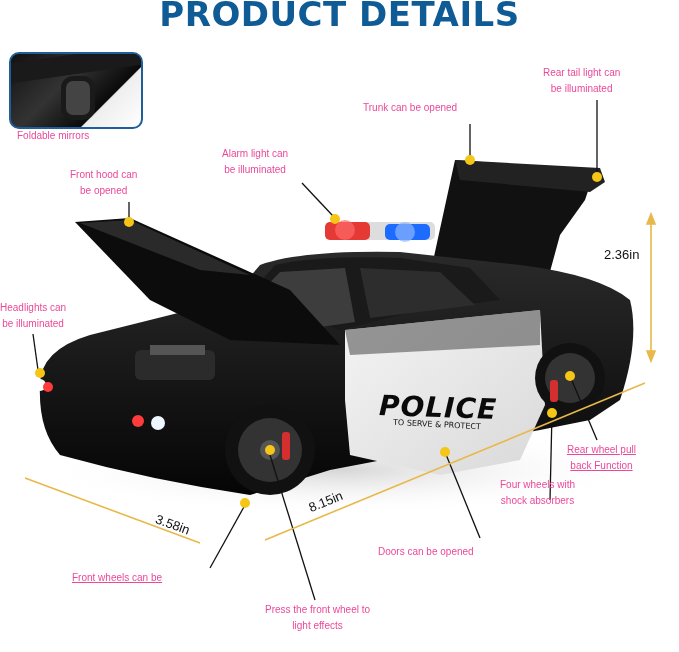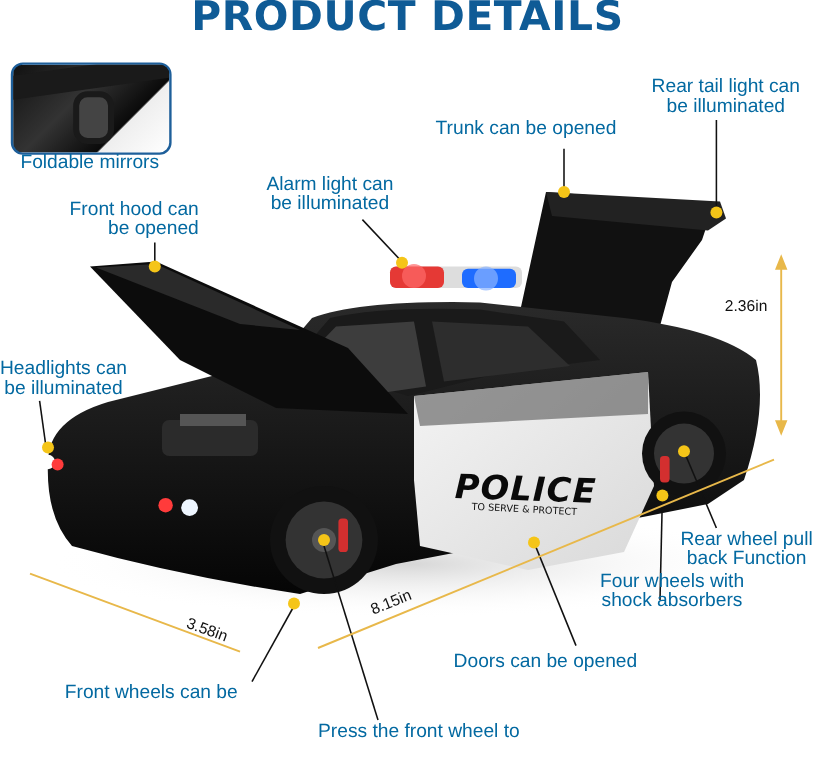--- a/index.html
+++ b/index.html
@@ -1,18 +1,18 @@
 <!DOCTYPE html>
 <html><head>
 <meta charset="utf-8">
 <style>
   html,body{margin:0;padding:0;background:#ffffff;}
   body{width:679px;height:652px;position:relative;overflow:hidden;font-family:"Liberation Sans",sans-serif;color:#111;}
   .title{position:absolute;left:0;top:-6px;width:679px;text-align:center;font-family:"DejaVu Sans",sans-serif;font-weight:bold;font-size:34px;letter-spacing:0.5px;color:#0f5b96;}
-  .label{position:absolute;font-size:16px;line-height:16px;text-align:center;color:#0369a1;white-space:nowrap;}
+  .label{position:absolute;font-size:10px;line-height:16px;text-align:center;color:#ec4899;white-space:nowrap;}
   .dim{position:absolute;font-size:13px;color:#111;white-space:nowrap;}
   .thumb{position:absolute;left:9px;top:52px;width:130px;height:73px;border:2px solid #1e5f9a;border-radius:10px;overflow:hidden;background:linear-gradient(135deg,#111 0%,#333 40%,#0a0a0a 70%,#eee 71%,#fff 100%);}
   .thumb .m1{position:absolute;left:50px;top:22px;width:24px;height:34px;border-radius:12px;border:5px solid #1a1a1a;background:#444;}
   .thumb .m2{position:absolute;left:0;top:0;width:130px;height:20px;background:#1a1a1a;transform:skewY(-8deg);}
   svg.scene{position:absolute;left:0;top:0;}
 </style>
 </head>
 <body>
 
 <div class="title">PRODUCT DETAILS</div>
@@ -120,41 +120,42 @@
   <div>Rear tail light can</div>
   <div>be illuminated</div>
 </div>
 <div class="label" style="left:363px;top:100px;">
   <div>Trunk can be opened</div>
 </div>
 <div class="label" style="left:222px;top:146px;">
   <div>Alarm light can</div>
   <div>be illuminated</div>
 </div>
-<div class="label" style="left:58px;top:167px;text-align:right;">
+<div class="label" style="left:70px;top:167px;">
   <div>Front hood can</div>
   <div>be opened</div>
 </div>
 <div class="label" style="left:0px;top:300px;text-align:center;">
   <div>Headlights can</div>
   <div>be illuminated</div>
 </div>
-<div class="label" style="left:567px;top:442px;">
+<div class="label" style="left:567px;top:442px;text-decoration:underline;">
   <div>Rear wheel pull</div>
   <div>back Function</div>
 </div>
 <div class="label" style="left:500px;top:477px;">
   <div>Four wheels with</div>
   <div>shock absorbers</div>
 </div>
 <div class="label" style="left:378px;top:544px;">
   <div>Doors can be opened</div>
 </div>
-<div class="label" style="left:54px;top:570px;">
+<div class="label" style="left:72px;top:570px;text-decoration:underline;">
   <div>Front wheels can be</div>
 </div>
 <div class="label" style="left:265px;top:602px;">
   <div>Press the front wheel to</div>
+  <div>light effects</div>
 </div>
 
 <div class="dim" style="left:604px;top:247px;">2.36in</div>
 <div class="dim" style="left:308px;top:494px;transform:rotate(-22deg);">8.15in</div>
 <div class="dim" style="left:155px;top:517px;transform:rotate(20deg);">3.58in</div>
 
 </body></html>

